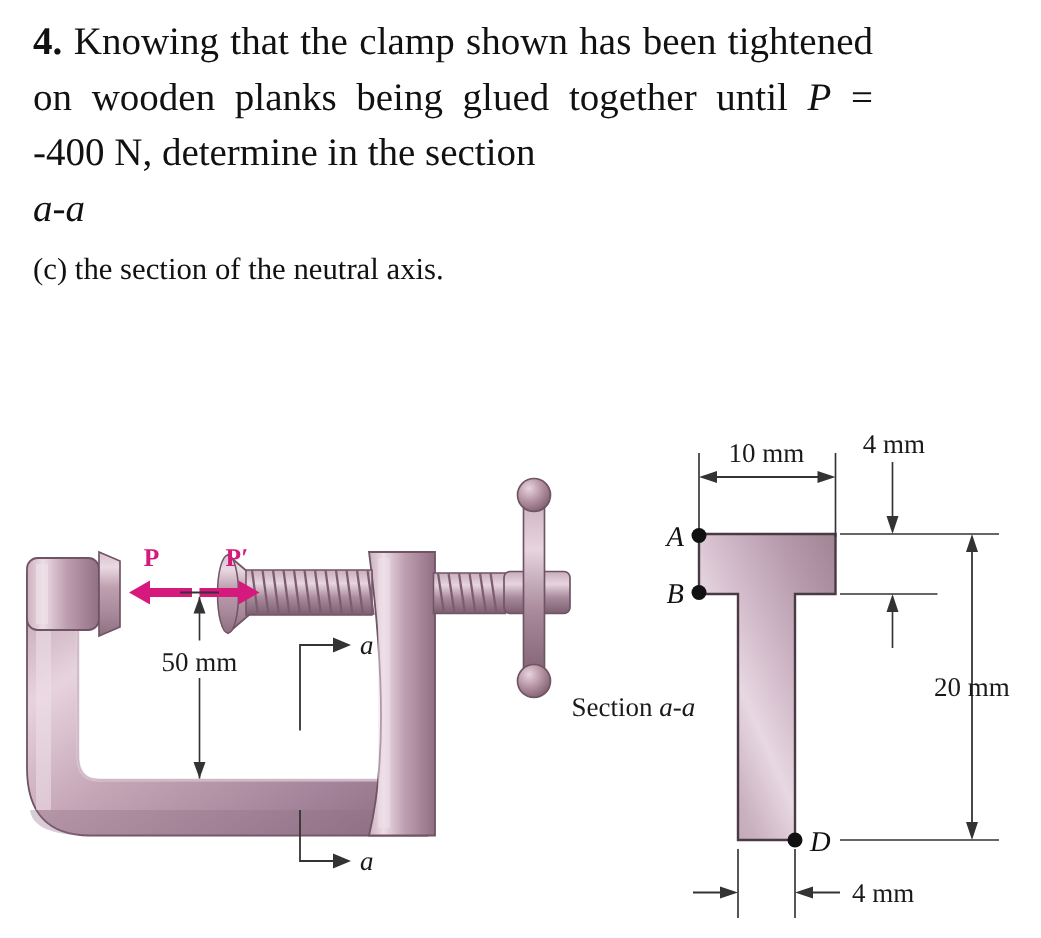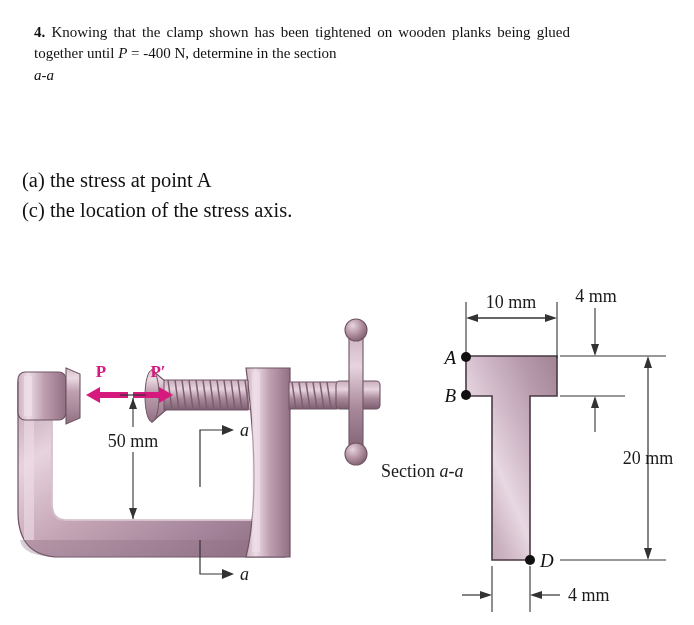--- a/index.html
+++ b/index.html
@@ -8,23 +8,23 @@
     font-family:"Liberation Serif","DejaVu Serif",serif;
     color:#111111;
     -webkit-font-smoothing:antialiased;
   }
 
   
   #problem-text{
     position:absolute;left:22px;top:10px;width:560px;
   }
   #statement{
-    font-size:15px;line-height:1.42;
+    font-size:26px;line-height:1.42;
     text-align:justify;text-justify:inter-word;
-    margin:12px;
+    margin:0;
   }
   #statement .qnum{font-weight:bold;}
   #statement .ital{font-style:italic;}
   #statement .lastline{display:block;text-align:left;}
 
   #subquestions{
     position:absolute;left:22px;top:165px;width:520px;
     font-size:20.5px;line-height:1.47;
   }
   #subquestions div{white-space:nowrap;}
@@ -57,22 +57,21 @@
   }
 </style>
 </head>
 <body>
 
 <div id="problem-text">
   <p id="statement"><span class="qnum">4.</span> <span>Knowing that the clamp shown has been tightened on wooden planks being glued together until </span><span class="ital">P</span><span> = -400 N, determine in the section </span><span class="ital lastline">a-a</span></p>
 </div>
 
 <div id="subquestions">
-  <div><span>(a)</span> <span>the stress at point A</span></div>
-  <div><span>(c)</span> <span>the location of the stress axis.</span></div>
+  <div><span>(c)</span> <span>the section of the neutral axis.</span></div>
 </div>
 
 <div id="figure">
 <svg width="694" height="353" viewBox="0 0 694 353" xmlns="http://www.w3.org/2000/svg">
   <defs>
 
     <linearGradient id="gMetalV" x1="0" y1="0" x2="0" y2="1">
       <stop offset="0%" stop-color="#d9c0cc"></stop>
       <stop offset="18%" stop-color="#ead9e2"></stop>
       <stop offset="42%" stop-color="#bfa0b0"></stop>

